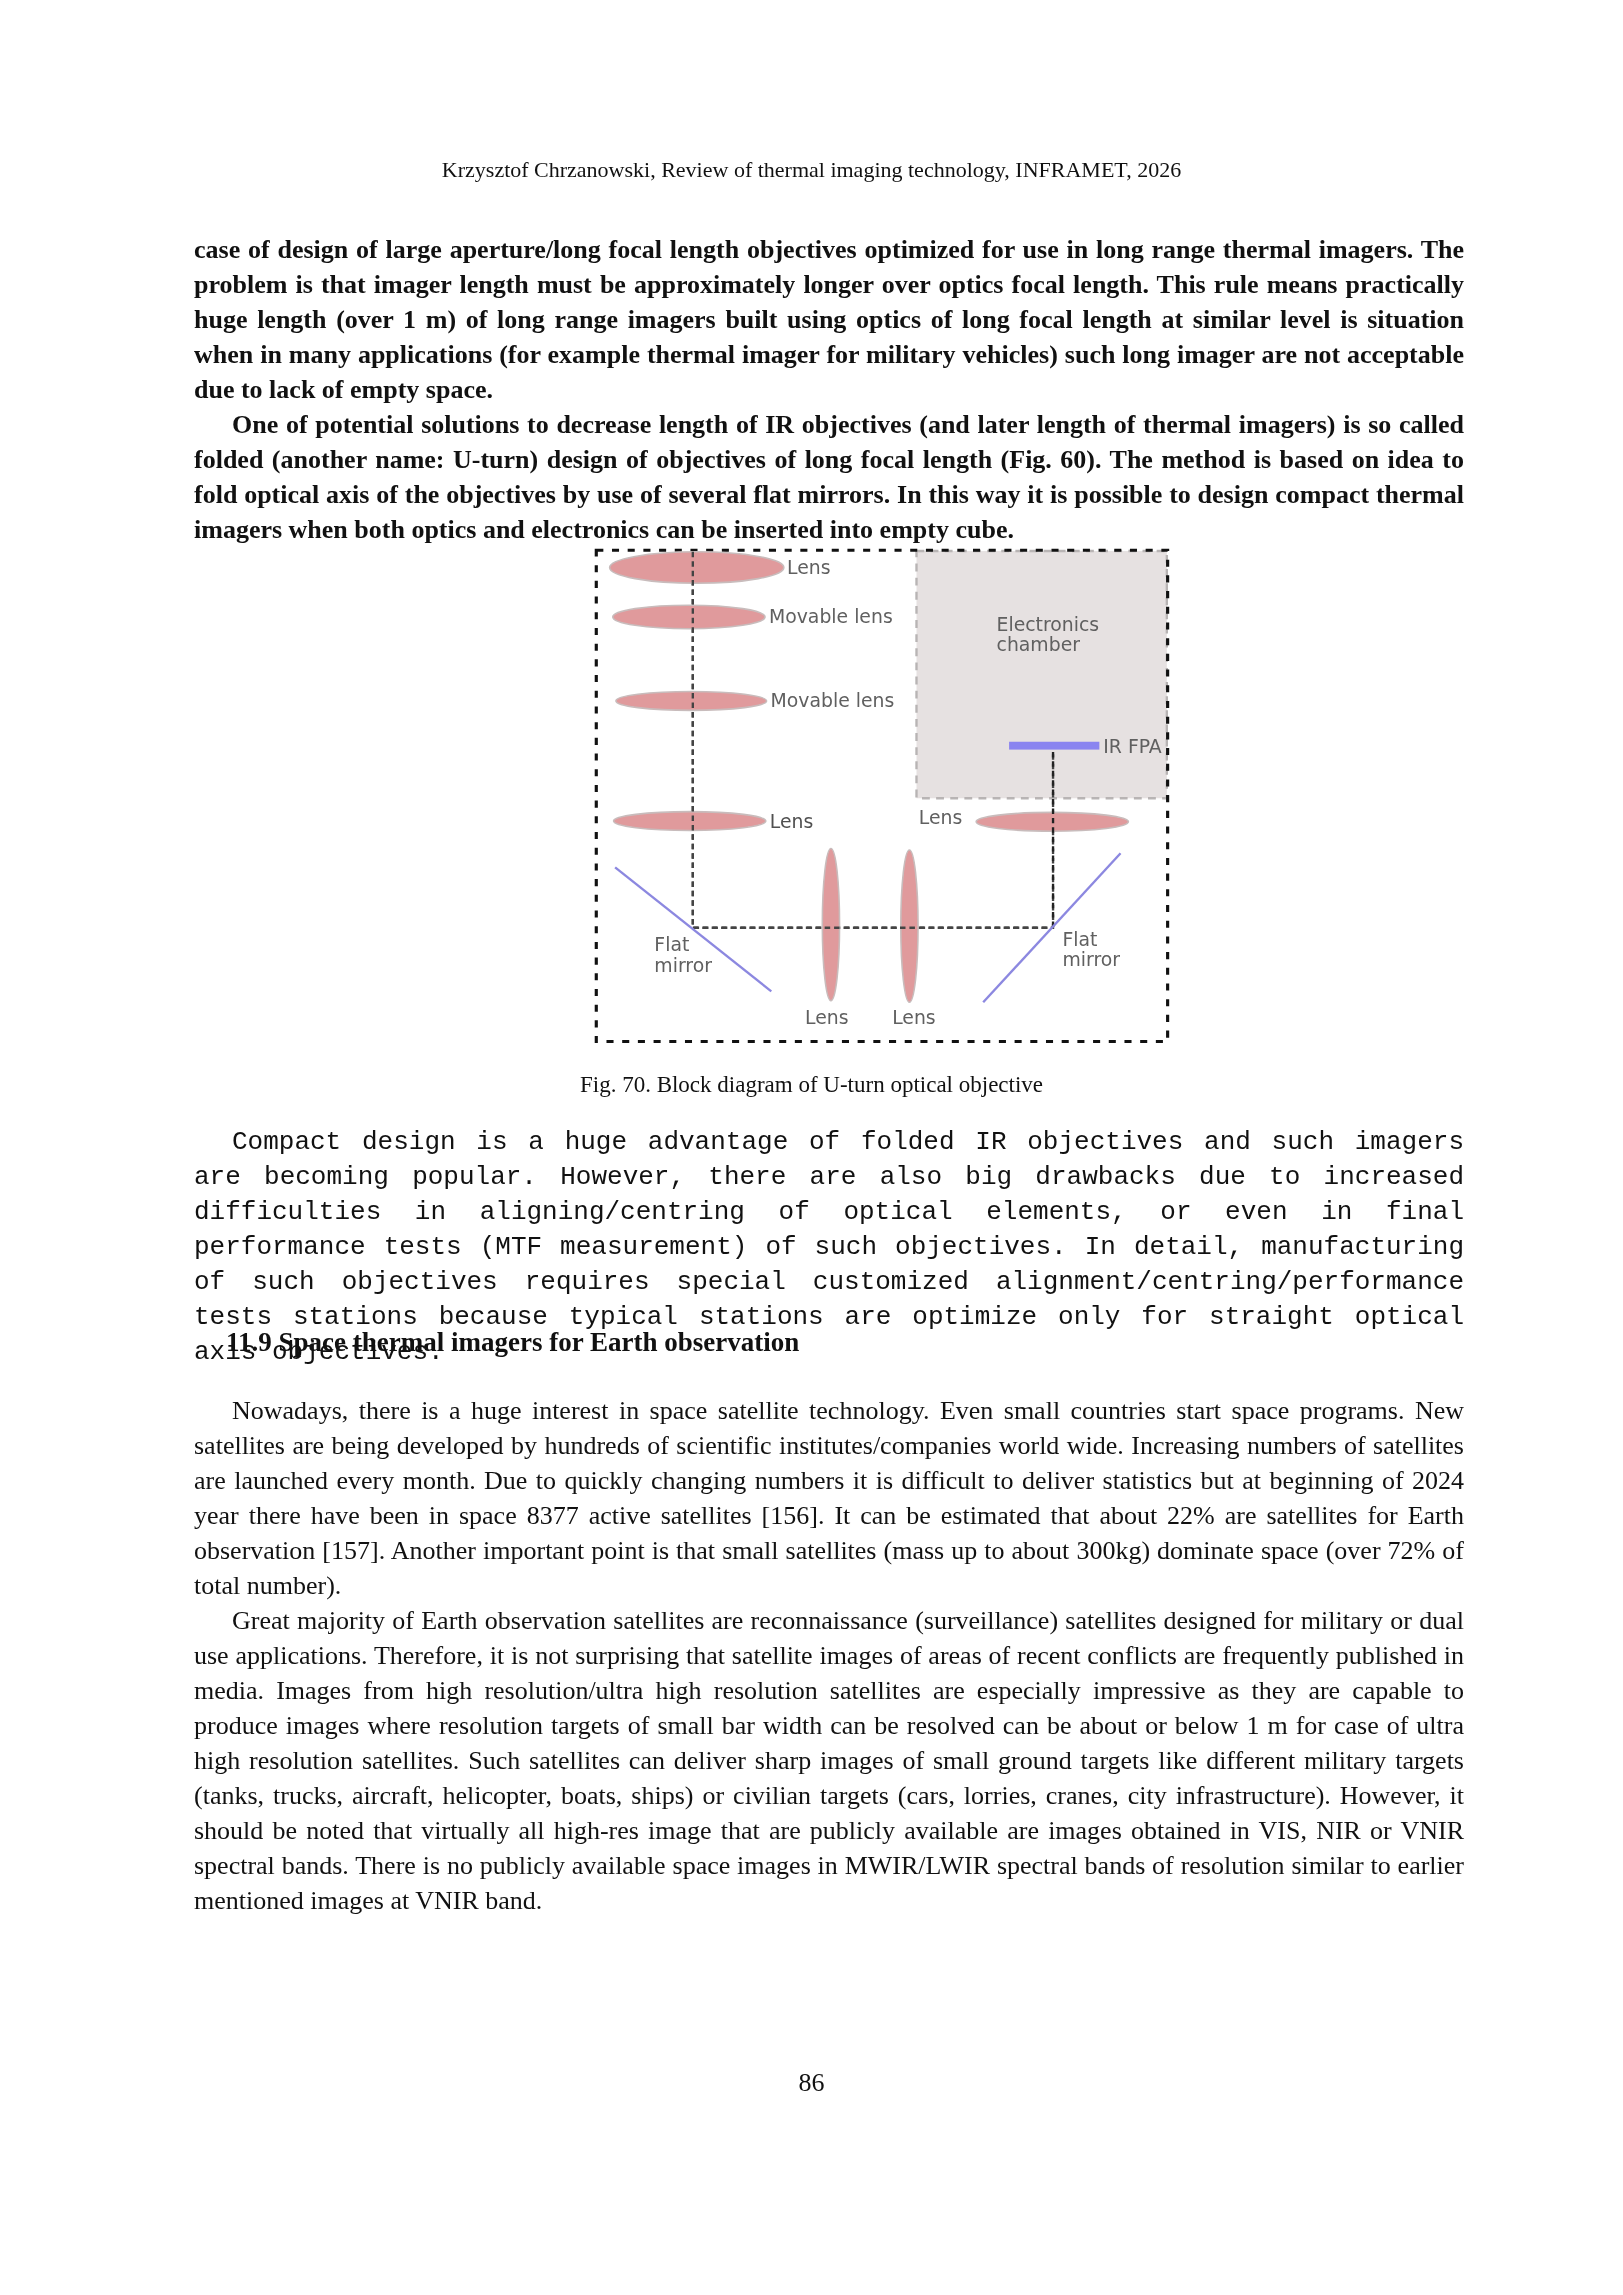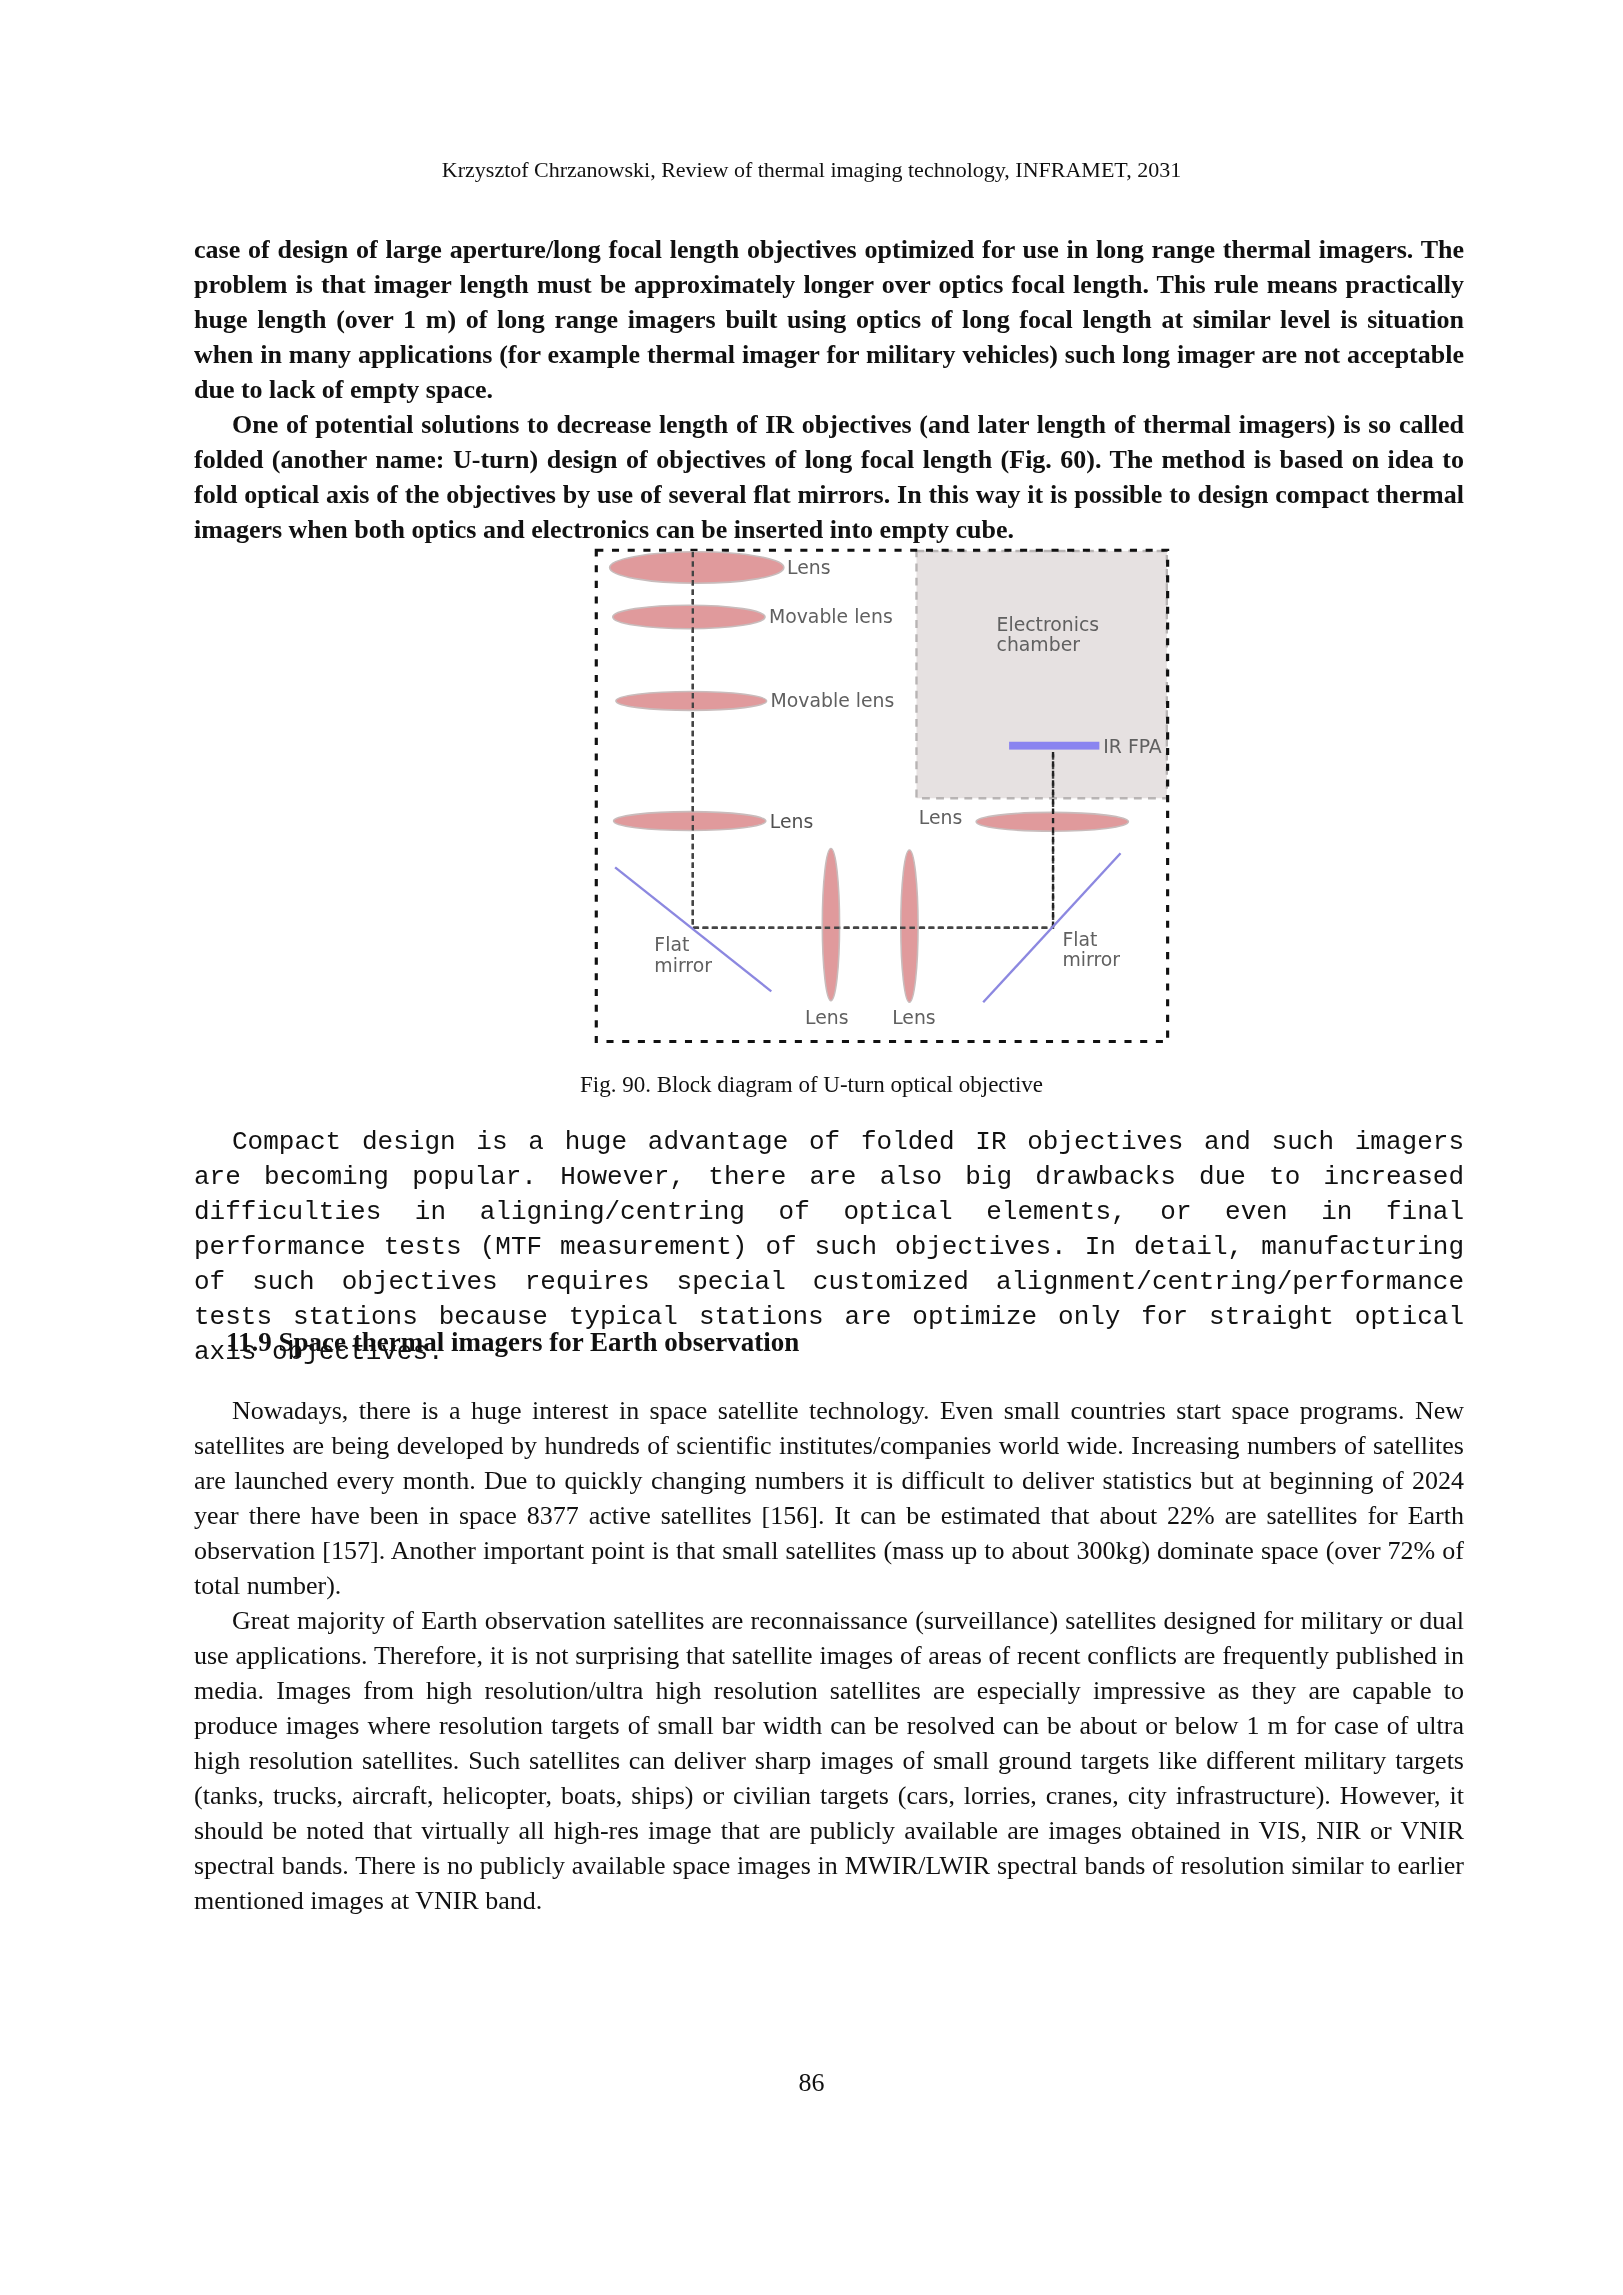--- a/index.html
+++ b/index.html
@@ -36,21 +36,21 @@
   .page-number {
     position: absolute; left: 0; width: 1623px; top: 2065px;
     text-align: center; font-size: 26px; line-height: 35px;
   }
 </style>
 </head>
 <body>
 
 <div class="page serif">
 
-  <div class="running-header serif">Krzysztof Chrzanowski, Review of thermal imaging technology, INFRAMET, 2031</div>
+  <div class="running-header serif">Krzysztof Chrzanowski, Review of thermal imaging technology, INFRAMET, 2026</div>
 
   <div class="body-text serif block1">
     <p>case of design of large aperture/long focal length objectives optimized for use in long range thermal imagers. The problem is that imager length must be approximately longer over optics focal length. This rule means practically huge length (over 1 m) of long range imagers built using optics of long focal length at similar level is situation when in many applications (for example thermal imager for military vehicles) such long imager are not acceptable due to lack of empty space.</p>
     <p class="indent">One of potential solutions to decrease length of IR objectives (and later length of thermal imagers) is so called folded (another name: U-turn) design of objectives of long focal length (Fig. 60). The method is based on idea to fold optical axis of the objectives by use of several flat mirrors.  In this way it is possible to design compact thermal imagers when both optics and electronics can be inserted into empty cube.</p>
   </div>
 
   <div class="figure">
     <svg width="1623" height="2295" viewBox="0 0 2068 2924" xmlns="http://www.w3.org/2000/svg">
 
       <rect x="1127" y="702" width="319" height="315" fill="#e6e1e1" stroke="#b8b4b4" stroke-width="3" stroke-dasharray="10,8"></rect>
@@ -87,21 +87,21 @@
       <text class="fig-label" x="1130" y="1050">Lens</text>
       <text class="fig-label" x="793" y="1212">Flat</text>
       <text class="fig-label" x="793" y="1238">mirror</text>
       <text class="fig-label" x="1313" y="1205">Flat</text>
       <text class="fig-label" x="1313" y="1231">mirror</text>
       <text class="fig-label" x="985" y="1305">Lens</text>
       <text class="fig-label" x="1096" y="1305">Lens</text>
     </svg>
   </div>
 
-  <div class="caption serif">Fig. 90. Block diagram of U-turn optical objective</div>
+  <div class="caption serif">Fig. 70. Block diagram of U-turn optical objective</div>
 
   <div class="body-text serif block2">
     <p class="indent">Compact design is a huge advantage of folded IR objectives and such imagers are becoming popular. However, there are also big drawbacks due to increased difficulties in aligning/centring of optical elements, or even in final performance tests (MTF measurement) of such objectives. In detail, manufacturing of such objectives requires special customized alignment/centring/performance tests stations because typical stations are optimize only for straight optical axis objectives.</p>
   </div>
 
   <div class="section-heading serif">11.9 Space thermal imagers for Earth observation</div>
 
   <div class="body-text serif block3">
     <p class="indent">Nowadays, there is a huge interest in space satellite technology. Even small countries start space programs. New satellites are being developed by hundreds of scientific institutes/companies world wide. Increasing numbers of satellites are launched every month. Due to quickly changing numbers it is difficult to deliver statistics but at beginning of 2024 year there have been in space 8377 active satellites [156]. It can be estimated that about 22% are satellites for Earth observation [157]. Another important point is that small satellites (mass up to about 300kg) dominate space (over 72% of total number).</p>
     <p class="indent">Great majority of Earth observation satellites are reconnaissance (surveillance) satellites designed for military or dual use applications. Therefore, it is not surprising that satellite images of areas of recent conflicts are frequently published in media. Images from high resolution/ultra high resolution satellites are especially impressive as they are capable to produce images where resolution targets of small bar width can be resolved can be about or below 1 m for case of ultra high resolution satellites. Such satellites can deliver sharp images of small ground targets like different military targets (tanks, trucks, aircraft, helicopter,  boats, ships) or civilian targets (cars, lorries, cranes, city infrastructure). However, it should be noted that virtually all high-res image that are publicly available are images obtained in VIS, NIR or VNIR spectral bands. There is no publicly available space images in MWIR/LWIR spectral bands of resolution similar to earlier mentioned images at VNIR band.</p>

